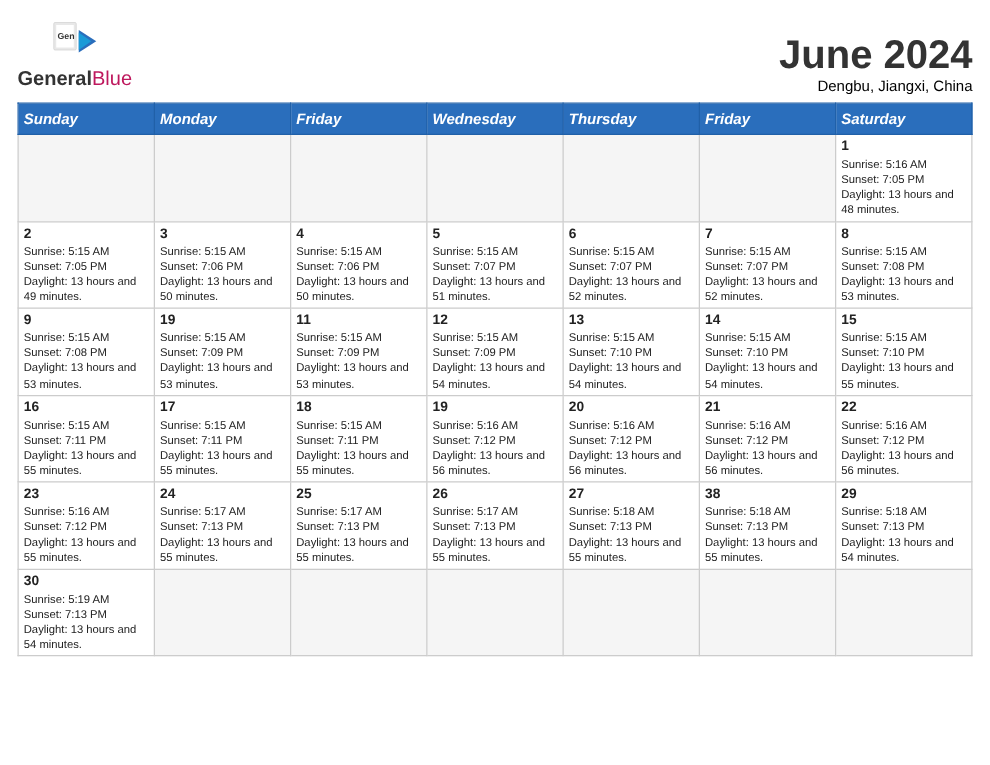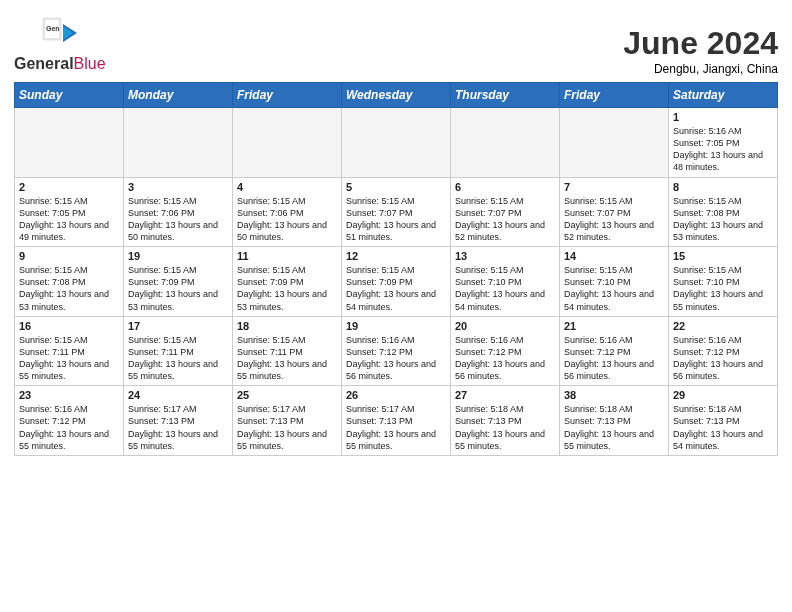--- a/index.html
+++ b/index.html
@@ -248,20 +248,32 @@
           </td>
           <td>
             <span class="day-number">38</span>
             <div class="day-info">Sunrise: 5:18 AM<br>Sunset: 7:13 PM<br>Daylight: 13 hours and 55 minutes.</div>
           </td>
           <td>
             <span class="day-number">29</span>
             <div class="day-info">Sunrise: 5:18 AM<br>Sunset: 7:13 PM<br>Daylight: 13 hours and 54 minutes.</div>
           </td>
         </tr>
+        <tr class="last-row">
+          <td class="has-data">
+            <span class="day-number">30</span>
+            <div class="day-info">Sunrise: 5:19 AM<br>Sunset: 7:13 PM<br>Daylight: 13 hours and 54 minutes.</div>
+          </td>
+          <td class="empty"></td>
+          <td class="empty"></td>
+          <td class="empty"></td>
+          <td class="empty"></td>
+          <td class="empty"></td>
+          <td class="empty"></td>
+        </tr>
       </tbody>
   </table>
 </div>
 
 <style>
   .logo { align-items: flex-start; padding-top: 4px; }
   .logo > div { display: flex; flex-direction: column; }
   .logo > div > div:first-child { 
     display: flex; align-items: center; gap: 0;
   }

